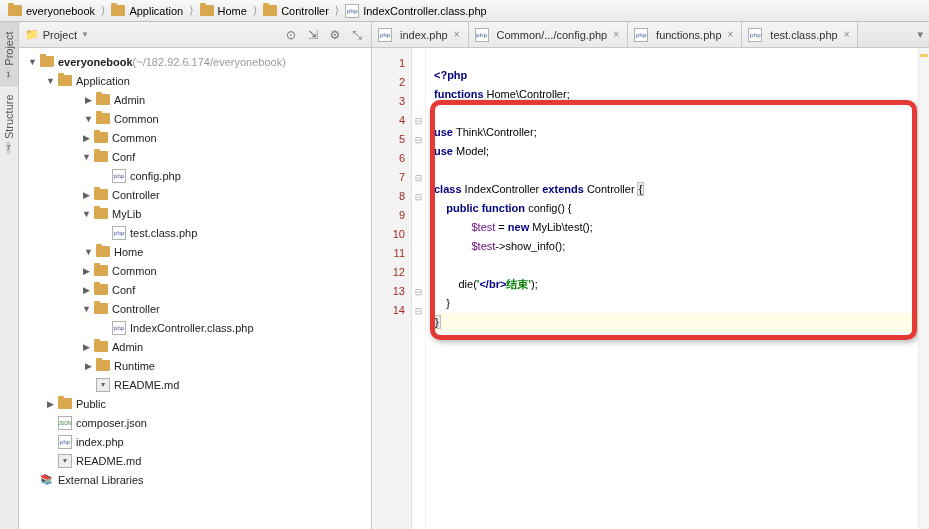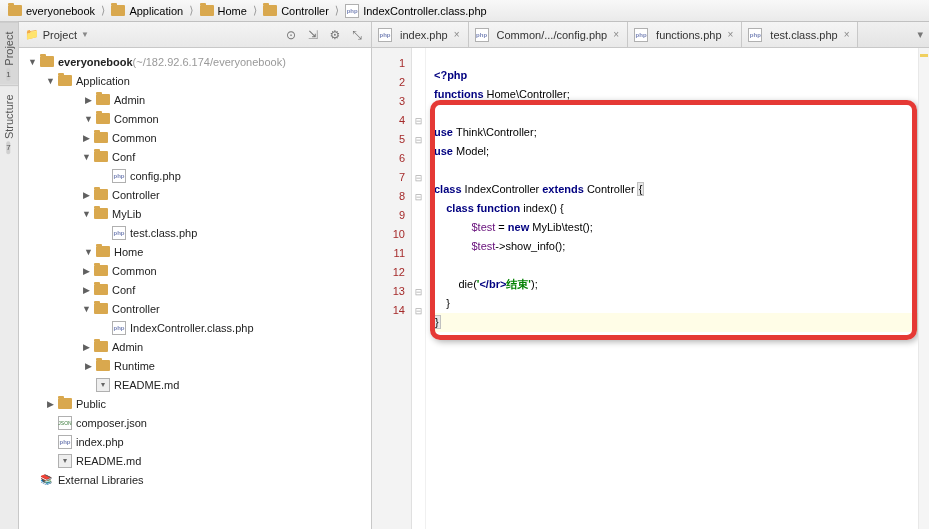--- a/index.html
+++ b/index.html
@@ -307,21 +307,21 @@
         </div>
       <div class="code" id="code">
 
       <div class="code-line"><span class="kw">&lt;?php</span></div>
           <div class="code-line"><span class="kw">functions </span><span class="">Home\Controller;</span></div>
           <div class="code-line"></div>
           <div class="code-line"><span class="kw">use </span><span class="">Think\Controller;</span></div>
           <div class="code-line"><span class="kw">use </span><span class="">Model;</span></div>
           <div class="code-line"></div>
           <div class="code-line"><span class="kw">class </span><span class="">IndexController </span><span class="kw">extends </span><span class="">Controller </span><span class="brace-match">{</span></div>
-          <div class="code-line"><span class="">    </span><span class="kw">class function </span><span class="fn">index</span><span class="">() {</span></div>
+          <div class="code-line"><span class="">    </span><span class="kw">public function </span><span class="fn">config</span><span class="">() {</span></div>
           <div class="code-line"><span class="">        </span><span class="var">$test</span><span class=""> = </span><span class="kw">new </span><span class="">MyLib\test();</span></div>
           <div class="code-line"><span class="">        </span><span class="var">$test</span><span class="">-&gt;show_info();</span></div>
           <div class="code-line"></div>
           <div class="code-line"><span class="">        </span><span class="">die</span><span class="">(</span><span class="str">'</span><span class="tag">&lt;/</span><span class="tag">br</span><span class="tag">&gt;</span><span class="str">结束</span><span class="str">'</span><span class="">);</span></div>
           <div class="code-line"><span class="">    }</span></div>
           <div class="code-line cur-line"><span class="brace-match">}</span></div>
           <div class="red-box"></div>
         </div>
       <div class="scroll-right">
         <div class="marker" style="top:6px"></div>

